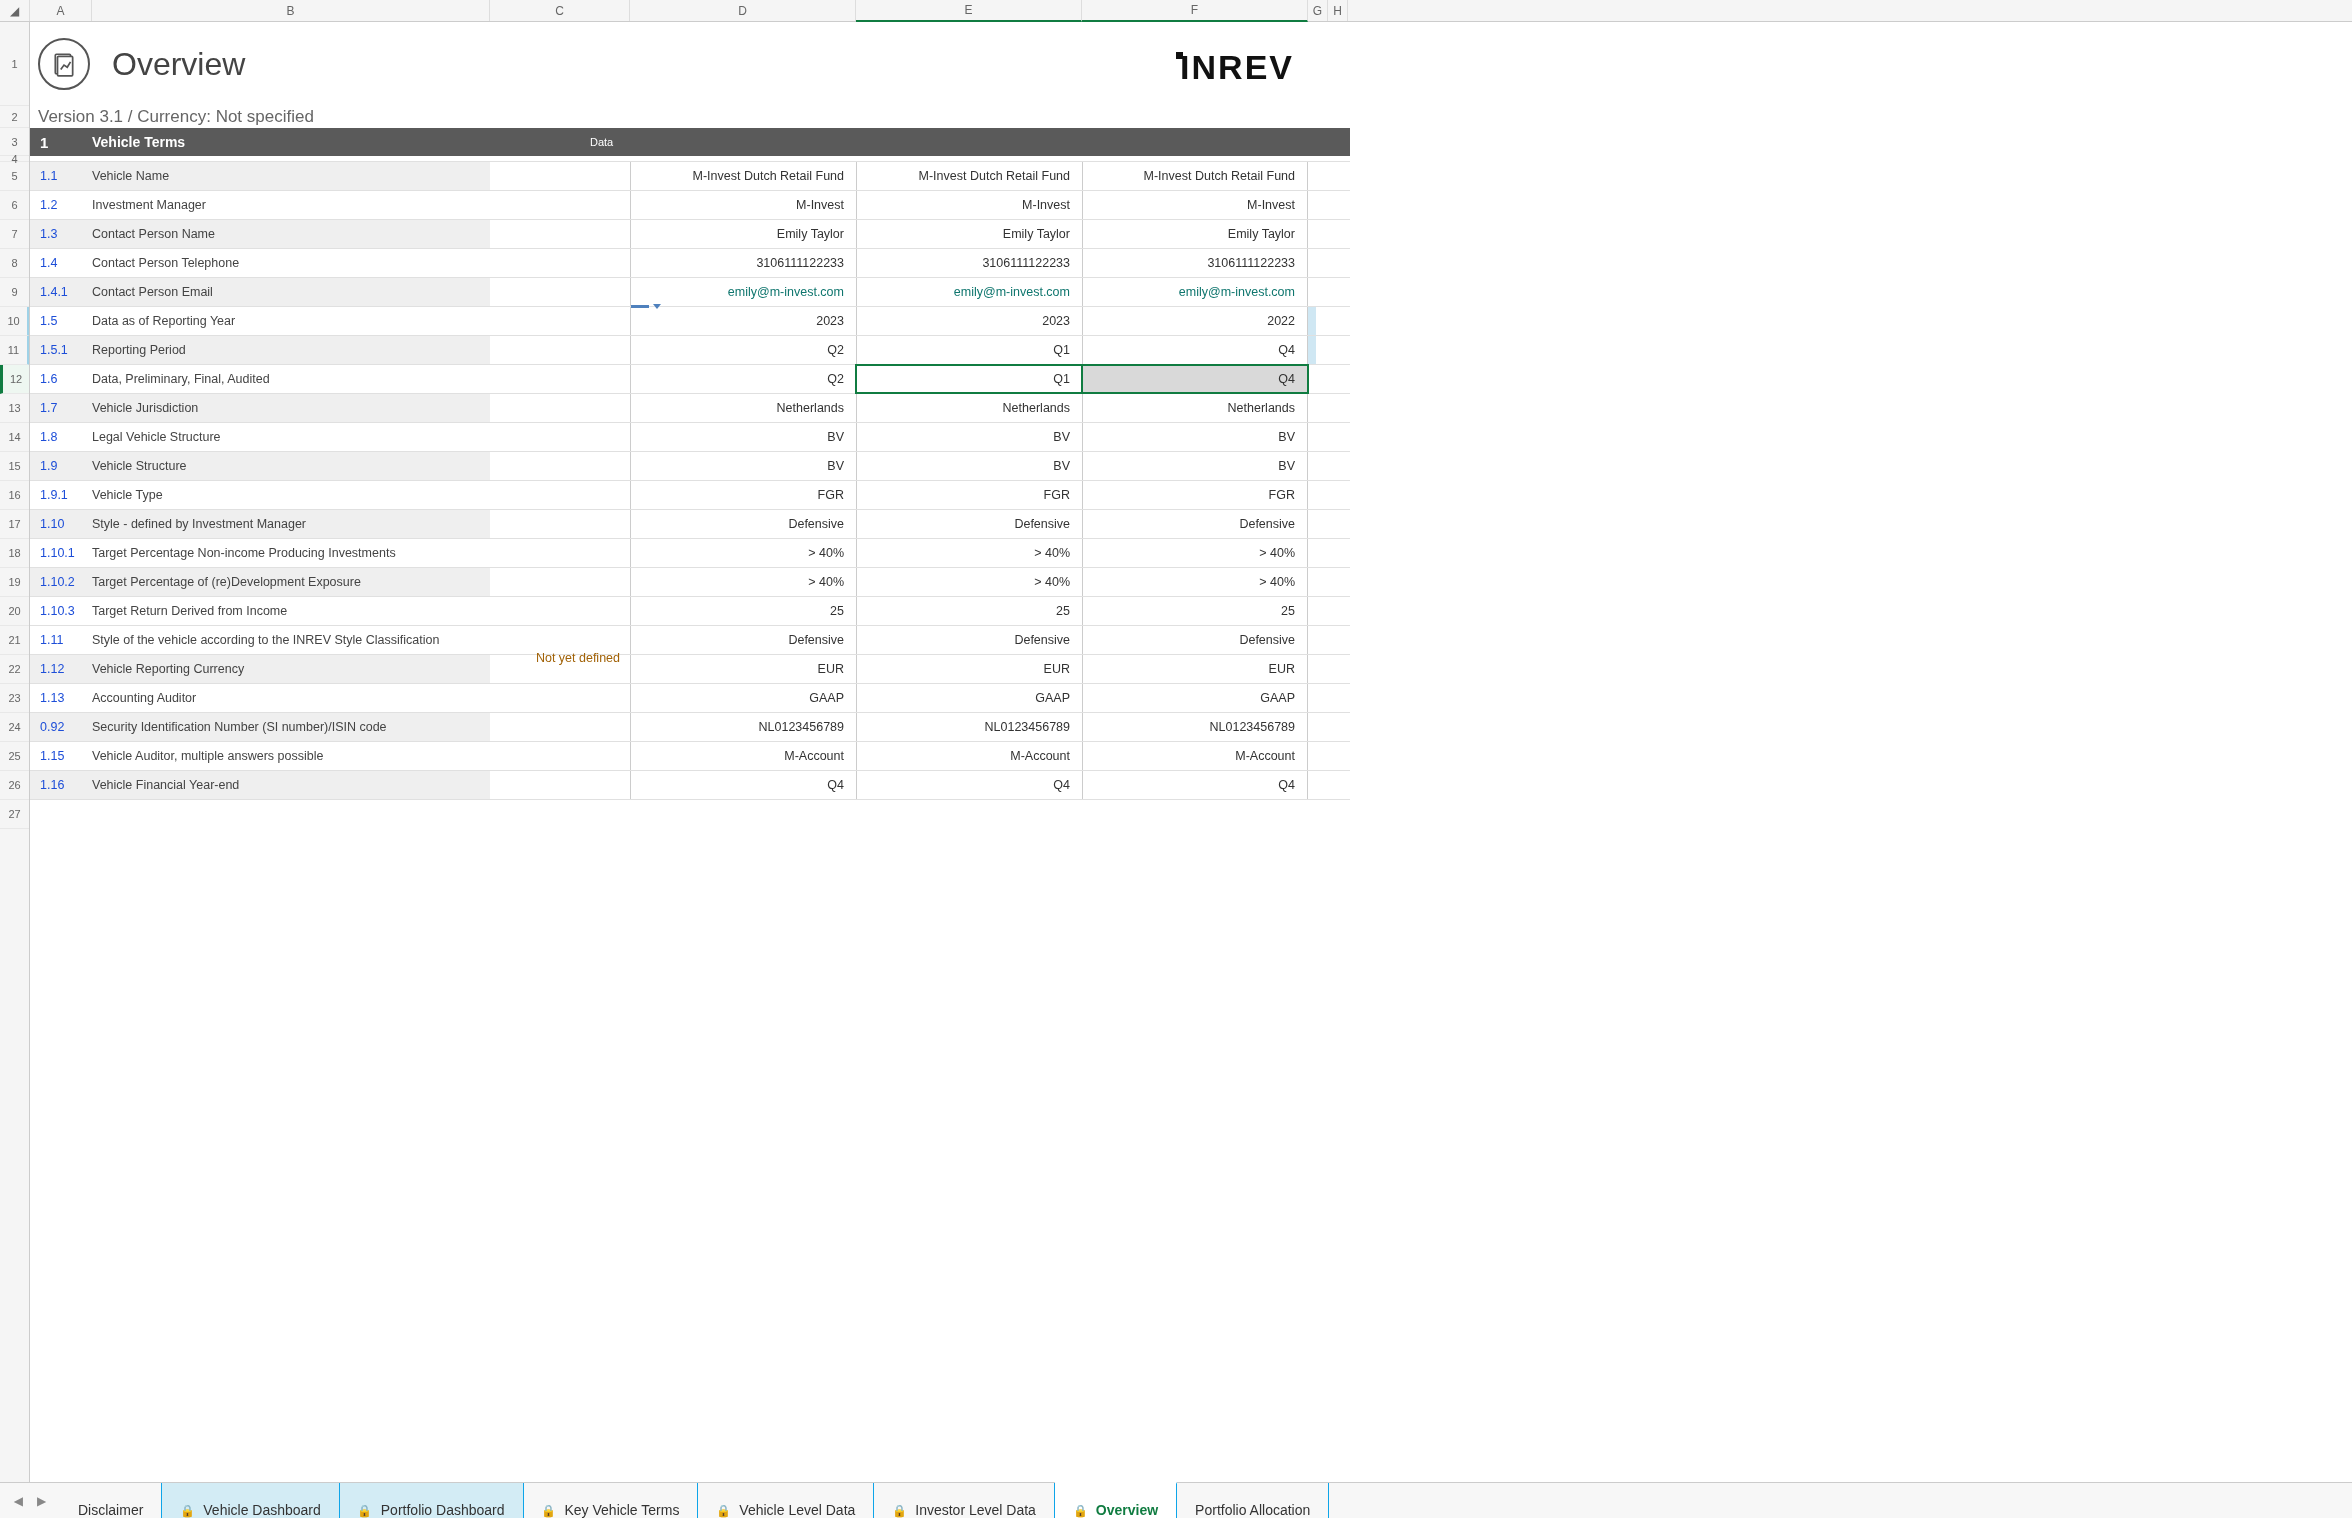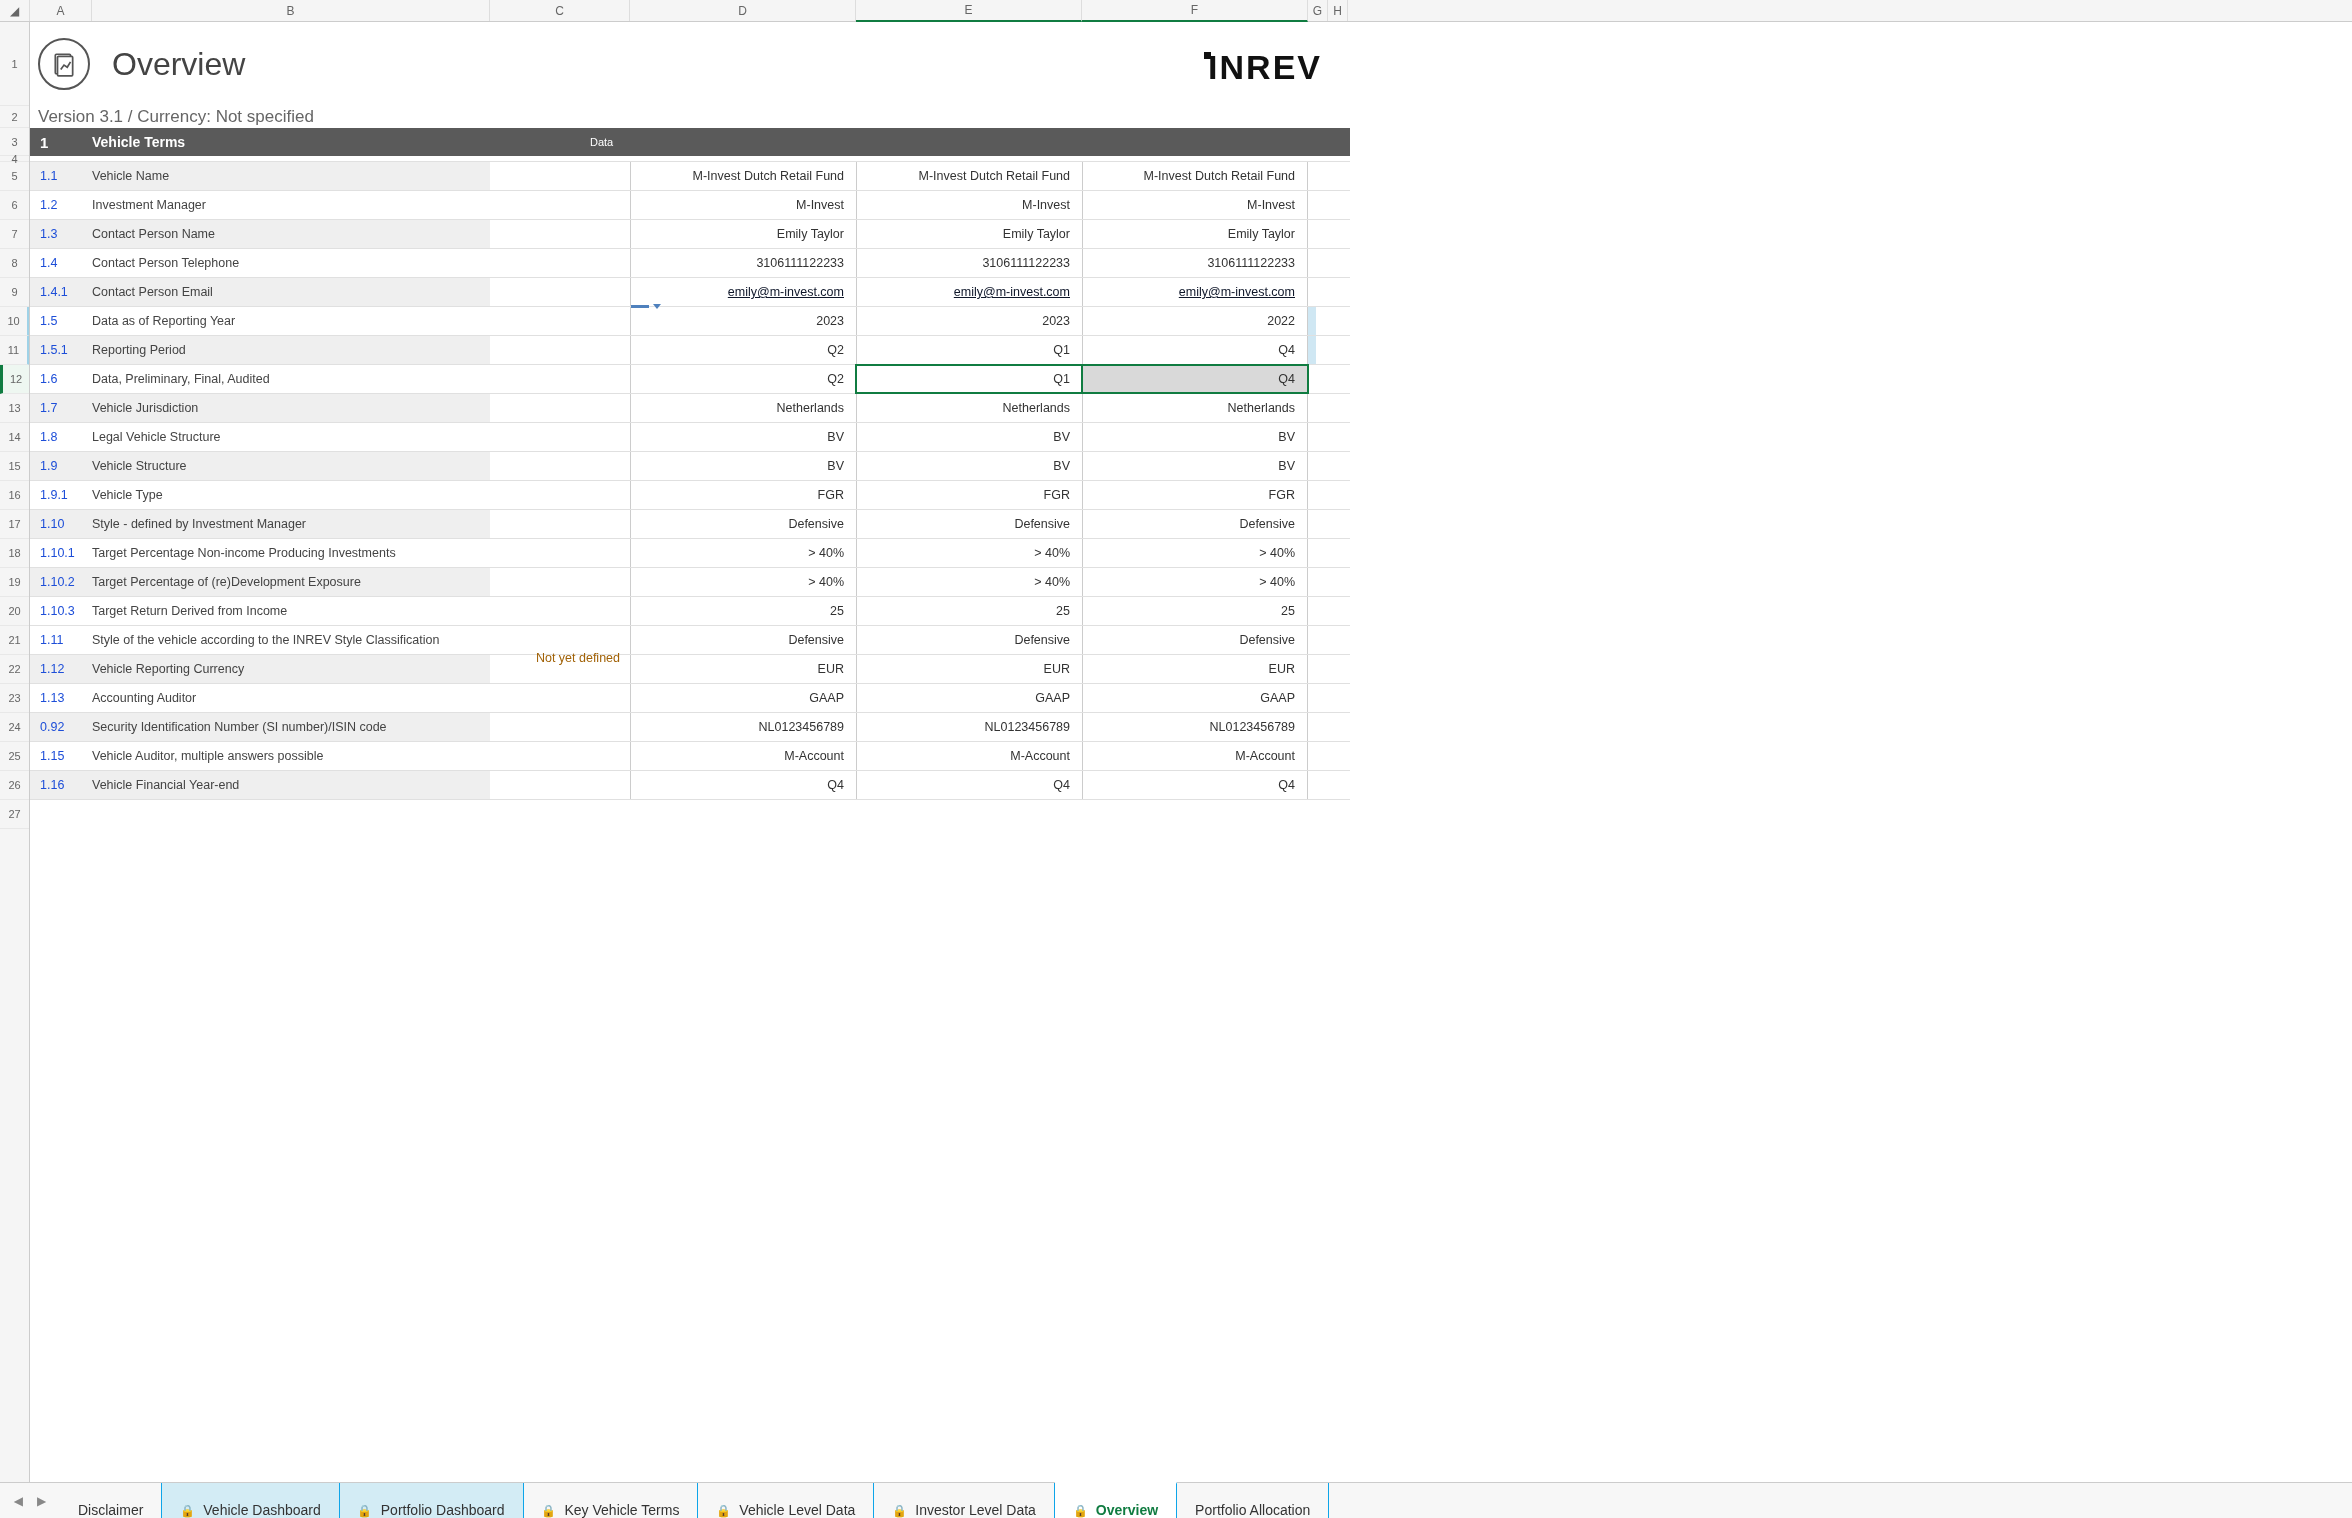--- a/index.html
+++ b/index.html
@@ -96,21 +96,21 @@
     margin-right: 22px;
     color:#555;
   }
   .title-text {
     font-size: 32px;
     color: #444;
     font-weight: 400;
   }
   .logo {
     position: absolute;
-    right: 28px;
+    right: 56px;
     top: 26px;
     font-family: Arial, sans-serif;
     font-weight: 900;
     font-size: 34px;
     letter-spacing: 2px;
     color: #111;
   }
   .logo .tick {
     display:inline-block;
     width:7px; height:7px;
@@ -169,21 +169,21 @@
   .cB { width: 398px; display:flex; align-items:center; color:#444;}
   .cC { width: 140px; display:flex; align-items:center; justify-content:flex-end; padding-right:10px; color:#a16207;margin-top:32px;}
   .cD, .cE, .cF {
     width: 226px;
     border-left: 1px solid #ccc;
     display:flex; align-items:center; justify-content:flex-end;
     padding-right: 12px;
     background: #fff;
   }
   .cF { border-right: 1px solid #ccc; }
-  .link { color: #0f172a; text-decoration: underline; }
+  .link { color: #0f766e; }
 
   
   .sel-region {
     outline: 2px solid #107c41;
     outline-offset: -1px;
   }
   .sel-fill { background: #d9d9d9 !important; }
 
   
   .blue-marker { position: relative; }

